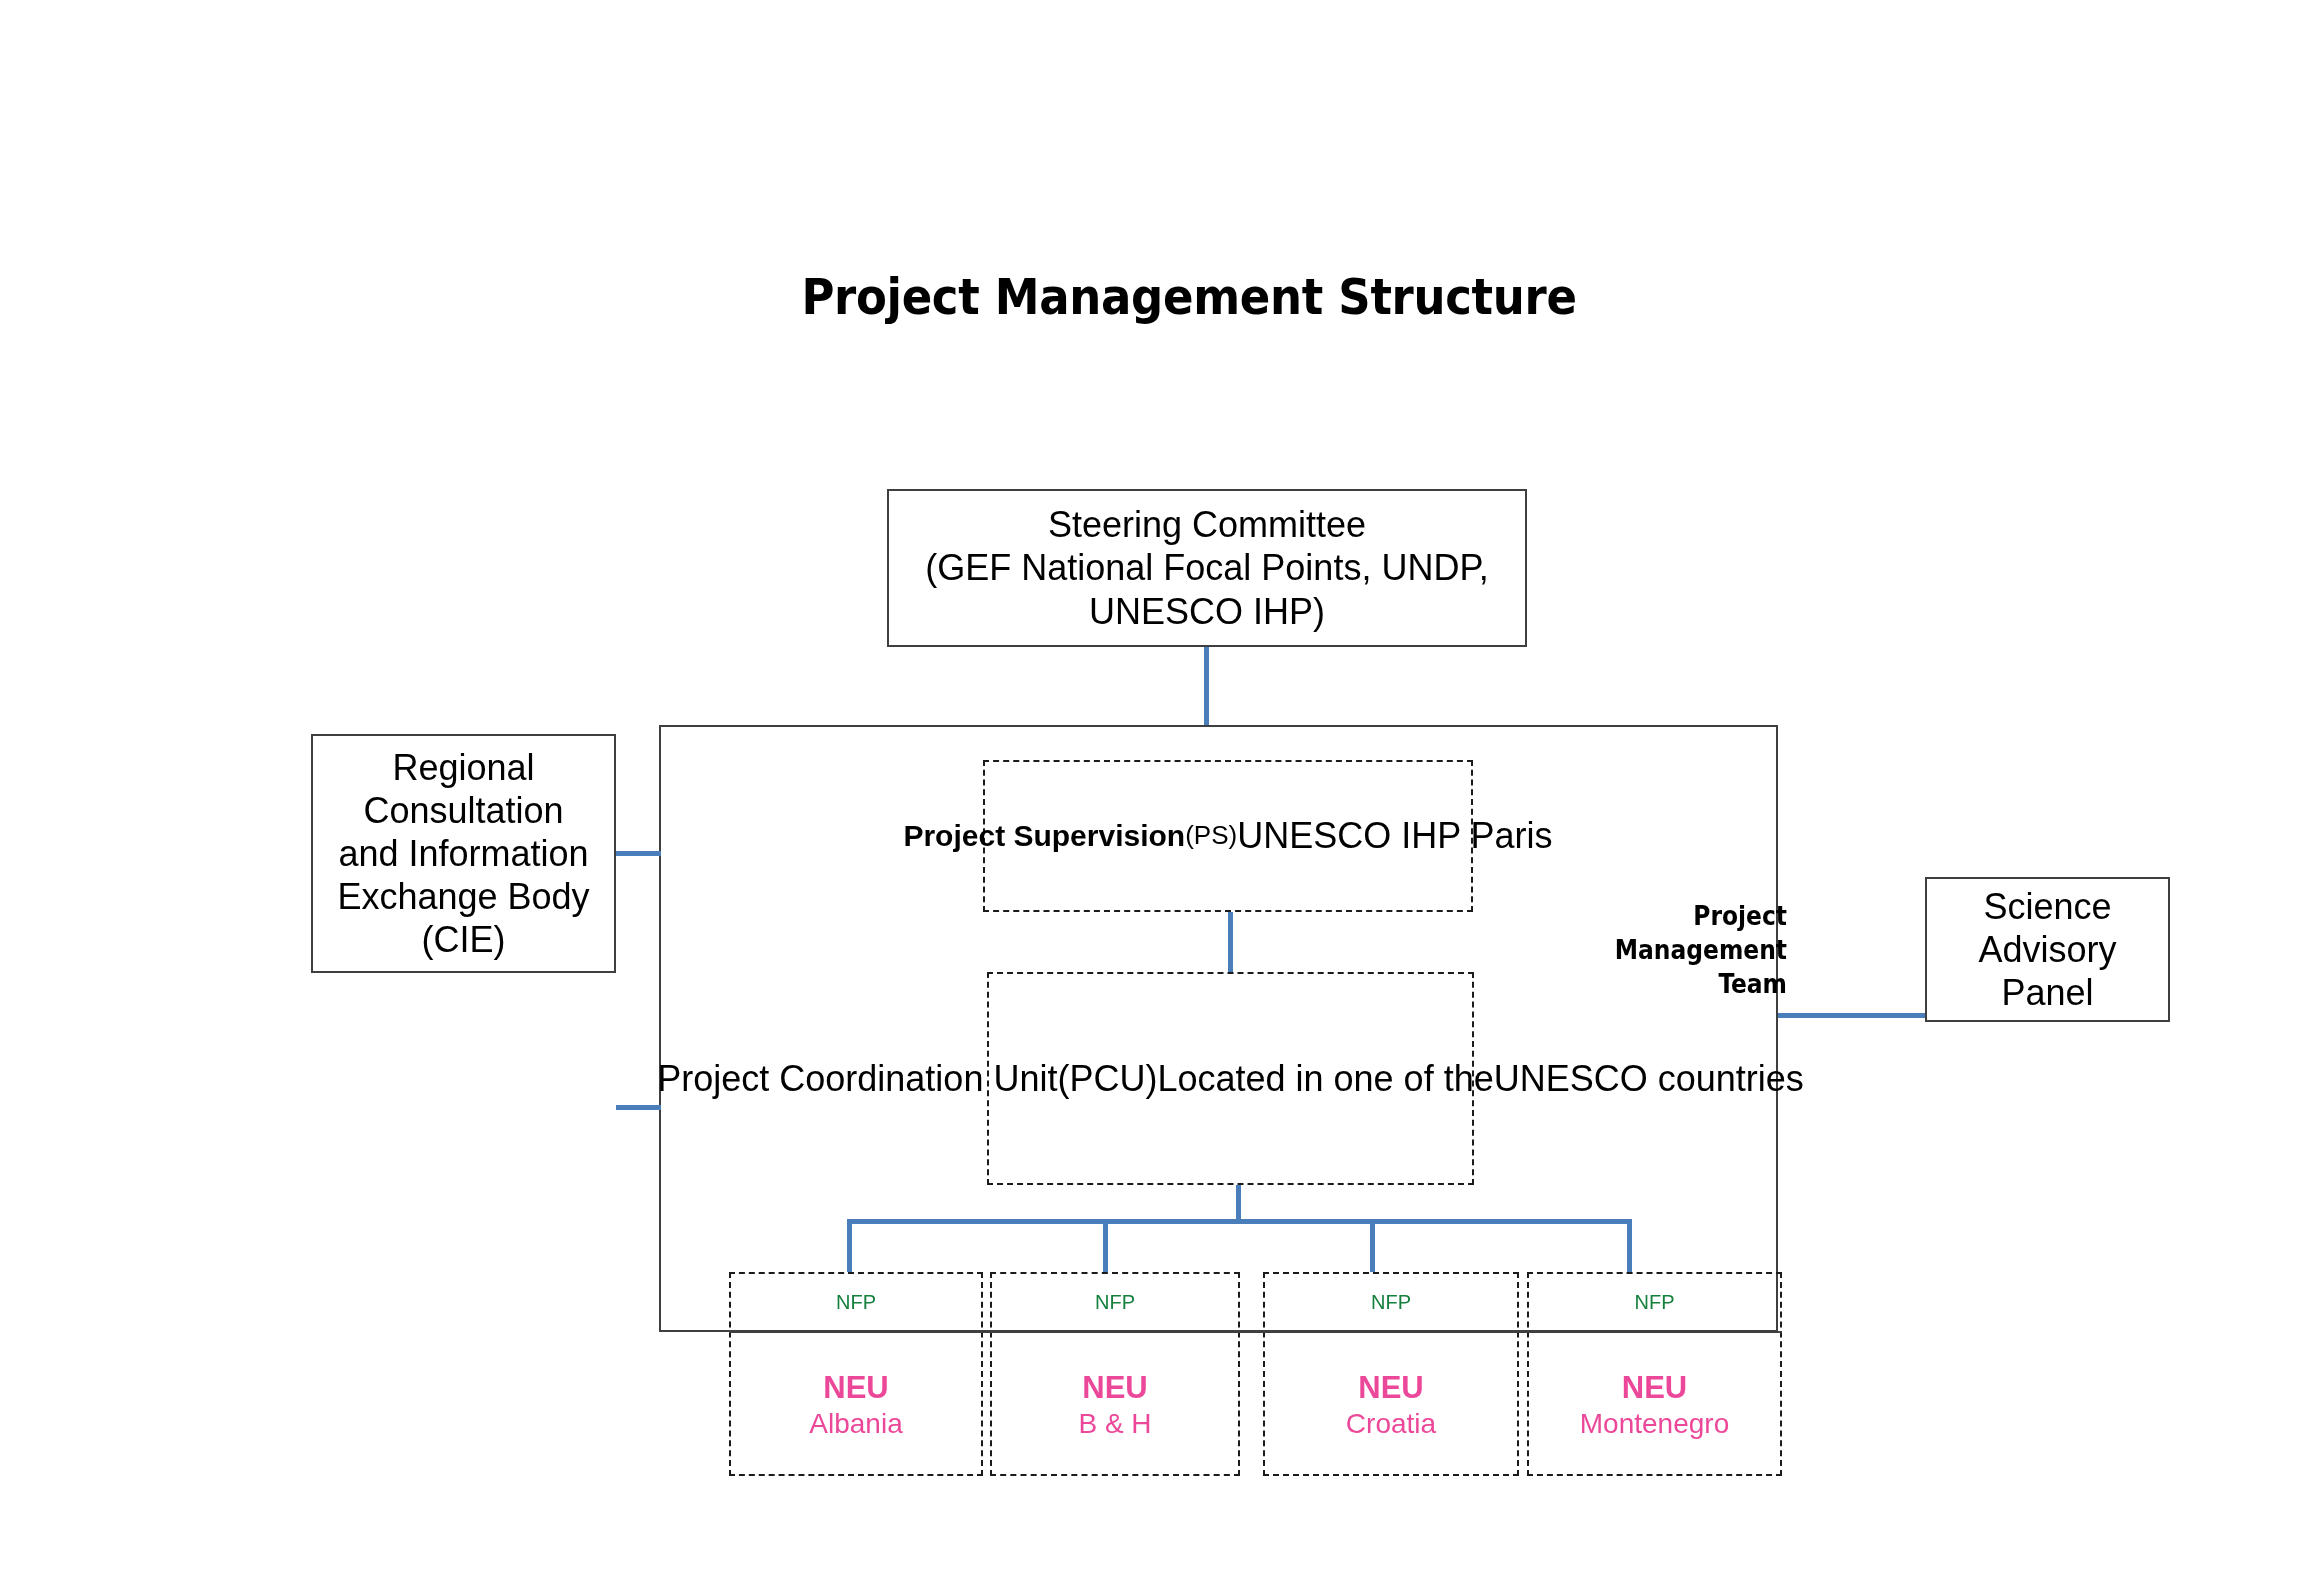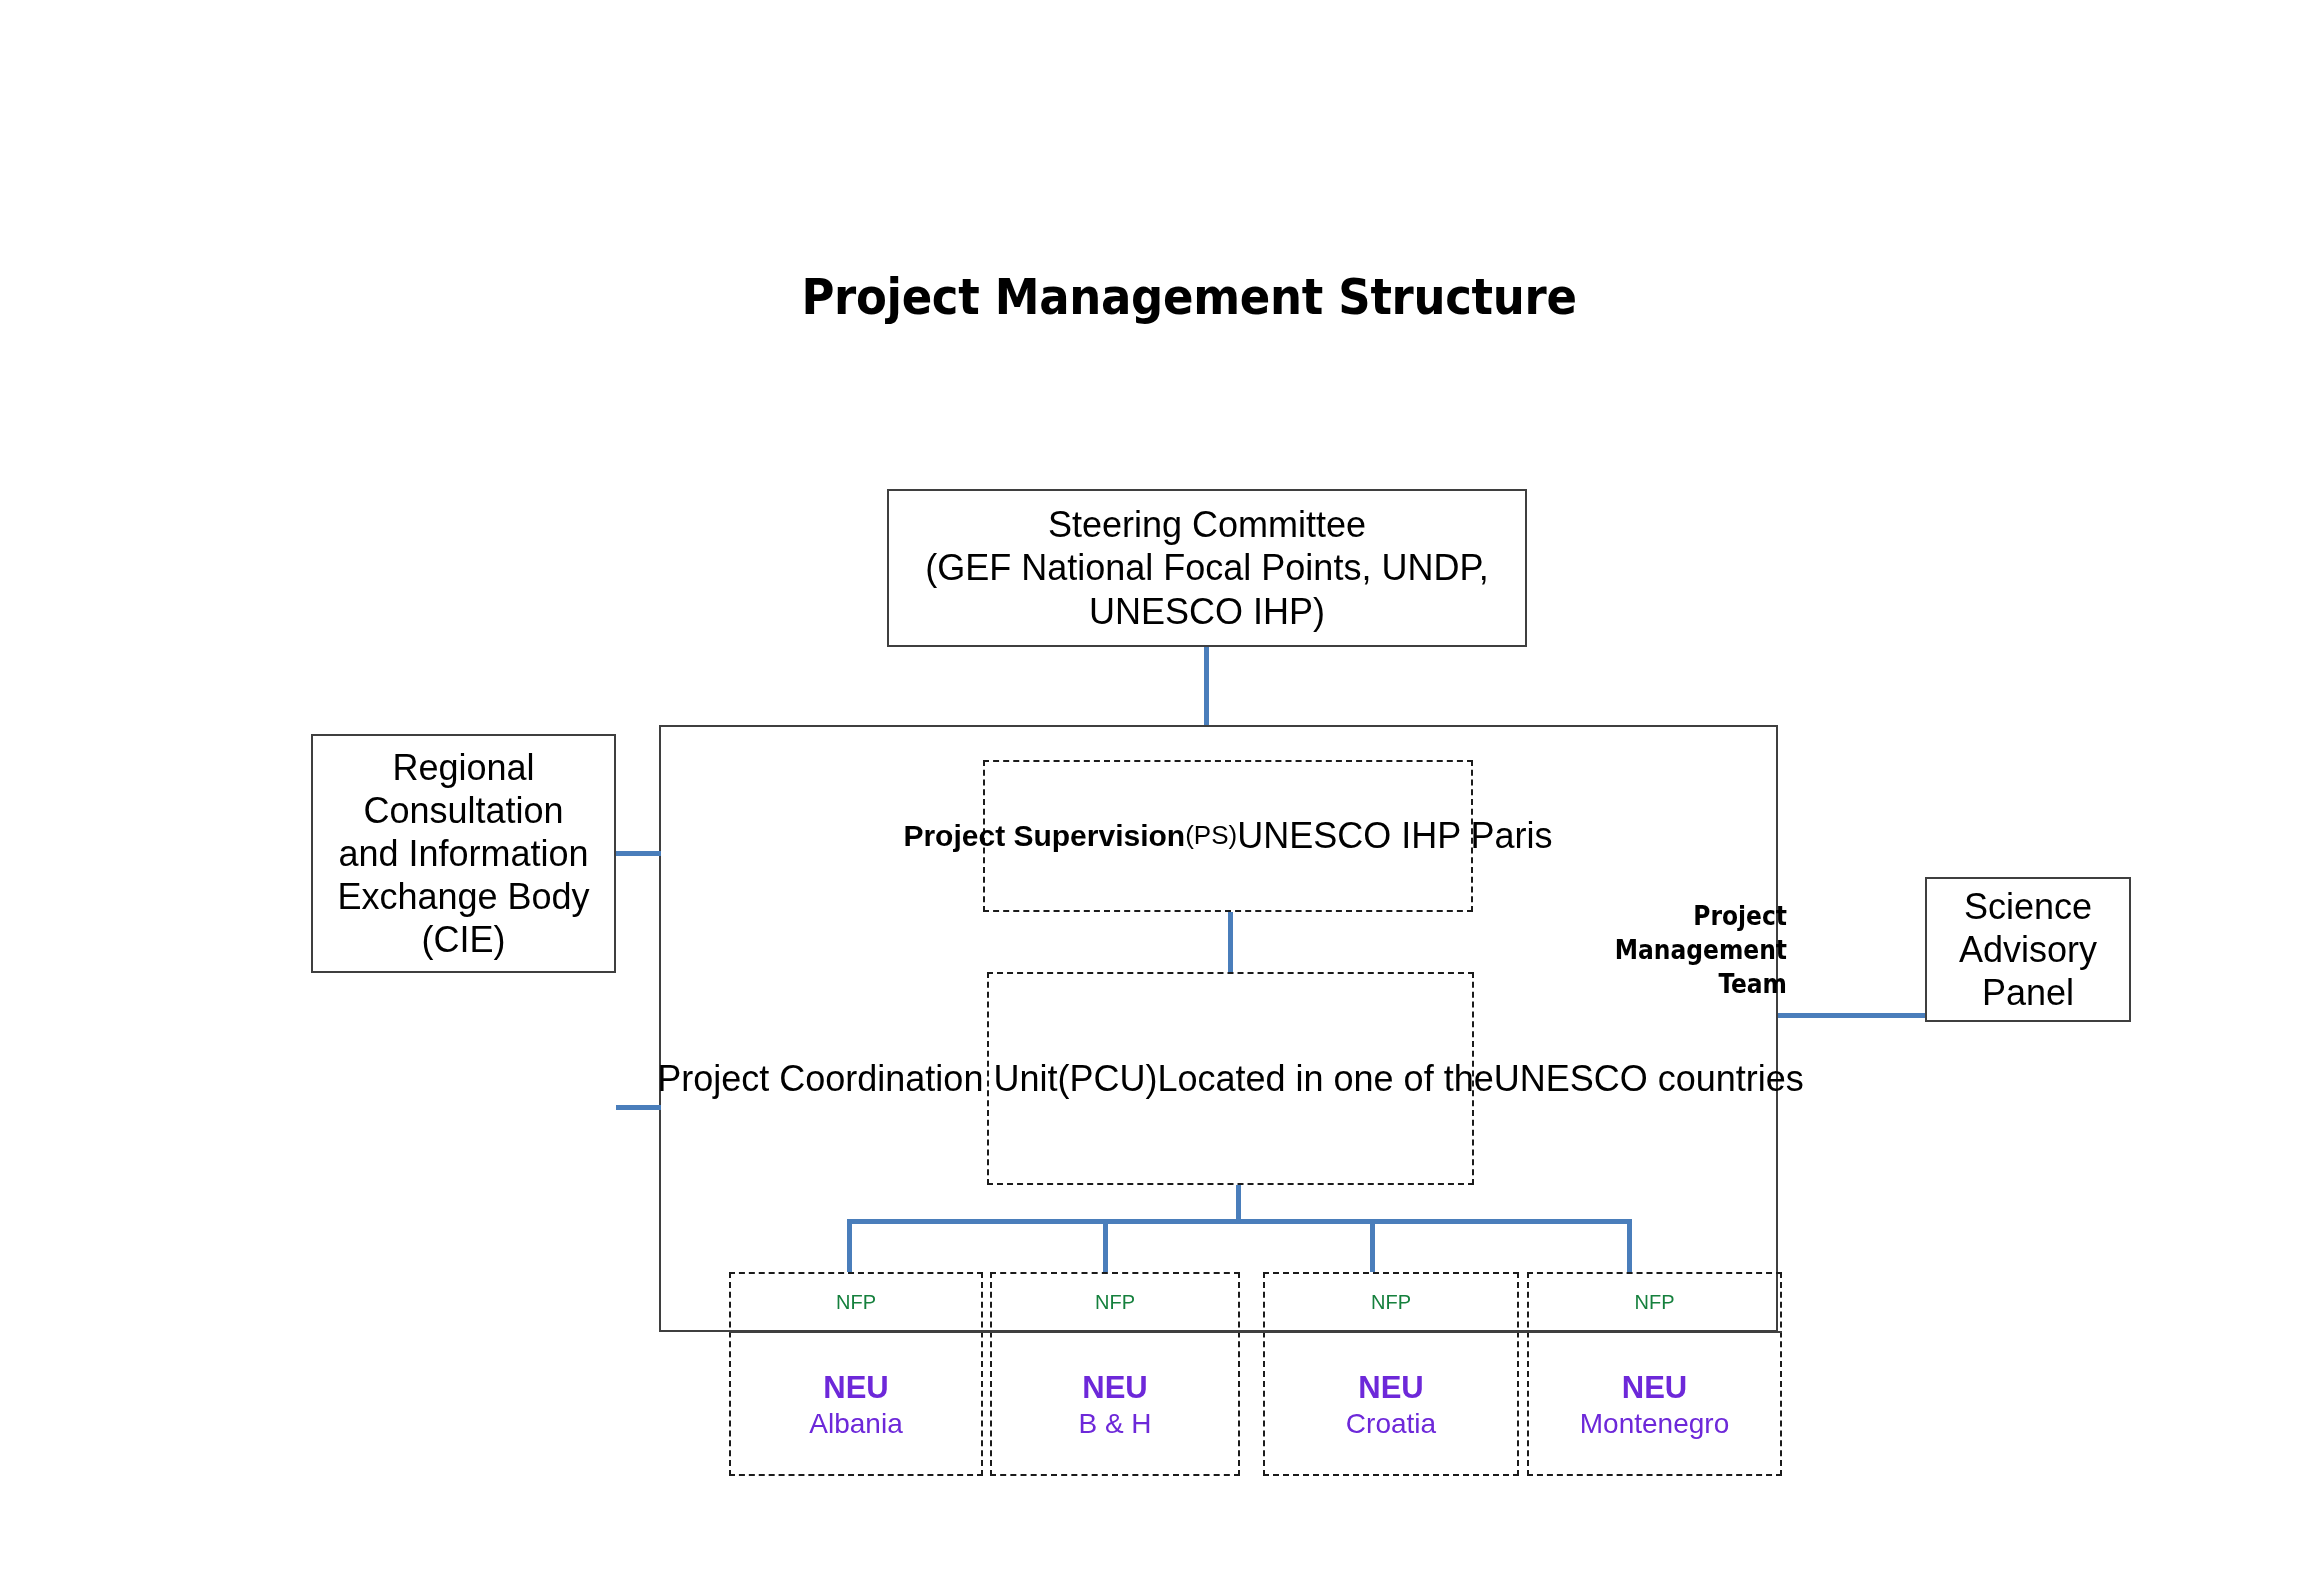--- a/index.html
+++ b/index.html
@@ -116,21 +116,21 @@
     font-size: 20px;
     color: #15803d;
   }
   .neu-cell {
     position: absolute;
     display: flex;
     flex-direction: column;
     align-items: center;
     justify-content: center;
     line-height: 1.22;
-    color: #6d28d9;
+    color: #ec4899;
   }
   .neu-title { font-size: 31px; font-weight: 700; }
   .neu-sub   { font-size: 28px; }
 </style>
 </head>
 <body>
 
 <div id="canvas">
 
   <div class="diagram-title">Project Management Structure</div>
@@ -206,19 +206,19 @@
     <span class="line t-md">Consultation</span>
     <span class="line t-md">and Information</span>
     <span class="line t-md">Exchange Body</span>
     <span class="line t-md">(CIE)</span>
   </div>
   <div class="conn conn-h" style="left:581px; top:851px; width:45px;"></div>
 
   <div class="conn conn-h" style="left:581px; top:1105px; width:45px;"></div>
 
   <div class="conn conn-h" style="left:1743px; top:1013px; width:147px;"></div>
-  <div class="solid-box" style="left:1890px; top:877px; width:206px; height:145px;">
+  <div class="solid-box" style="left:1890px; top:877px; width:245px; height:145px;">
     <span class="line t-md">Science</span>
     <span class="line t-md">Advisory</span>
     <span class="line t-md">Panel</span>
   </div>
 
 </div>
 
 </body></html>

